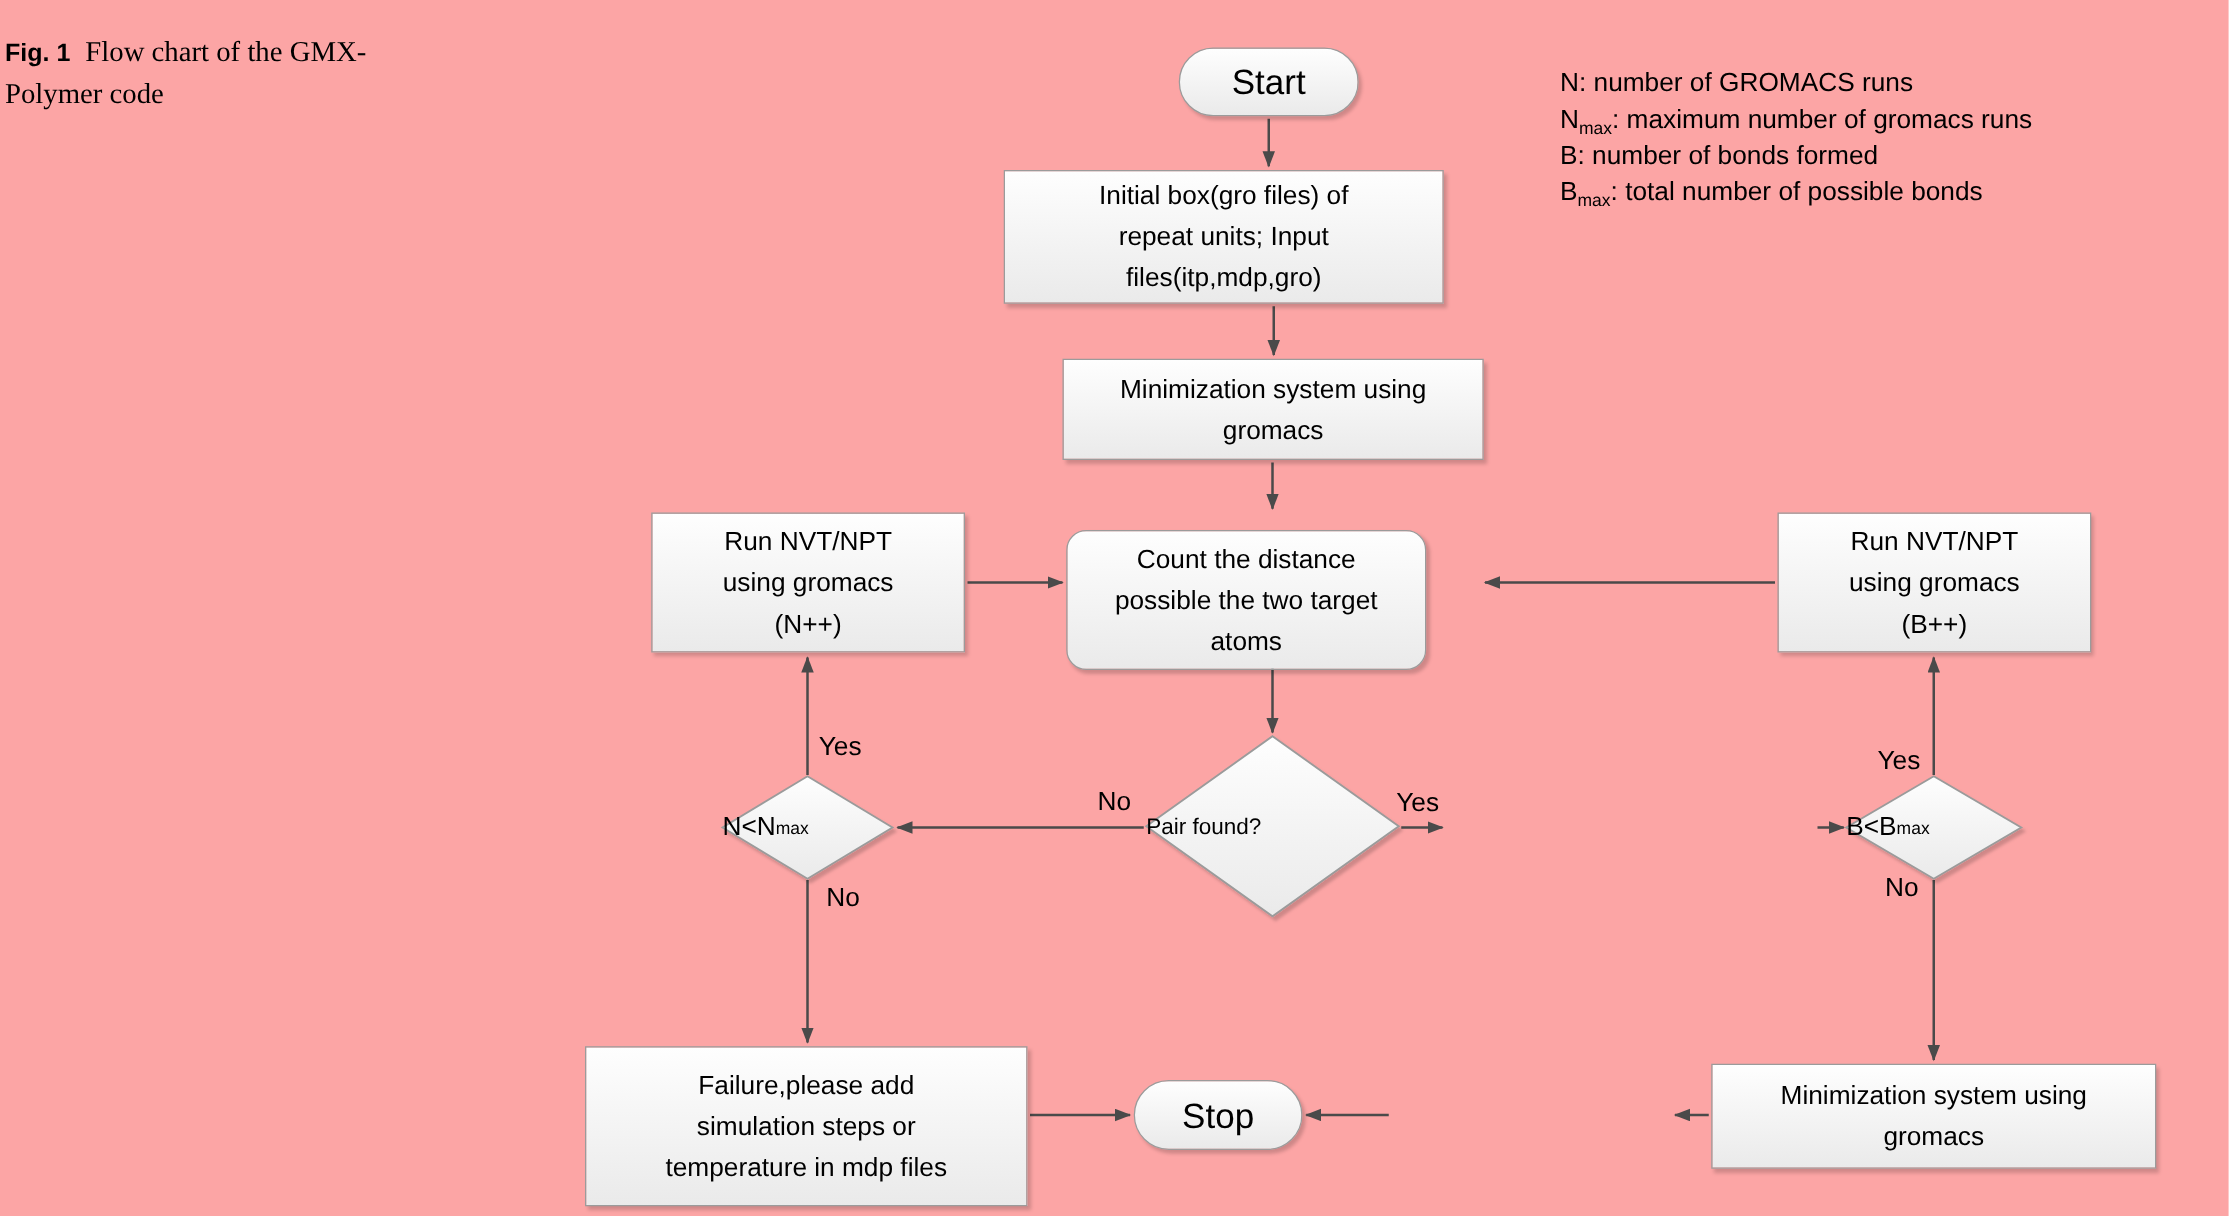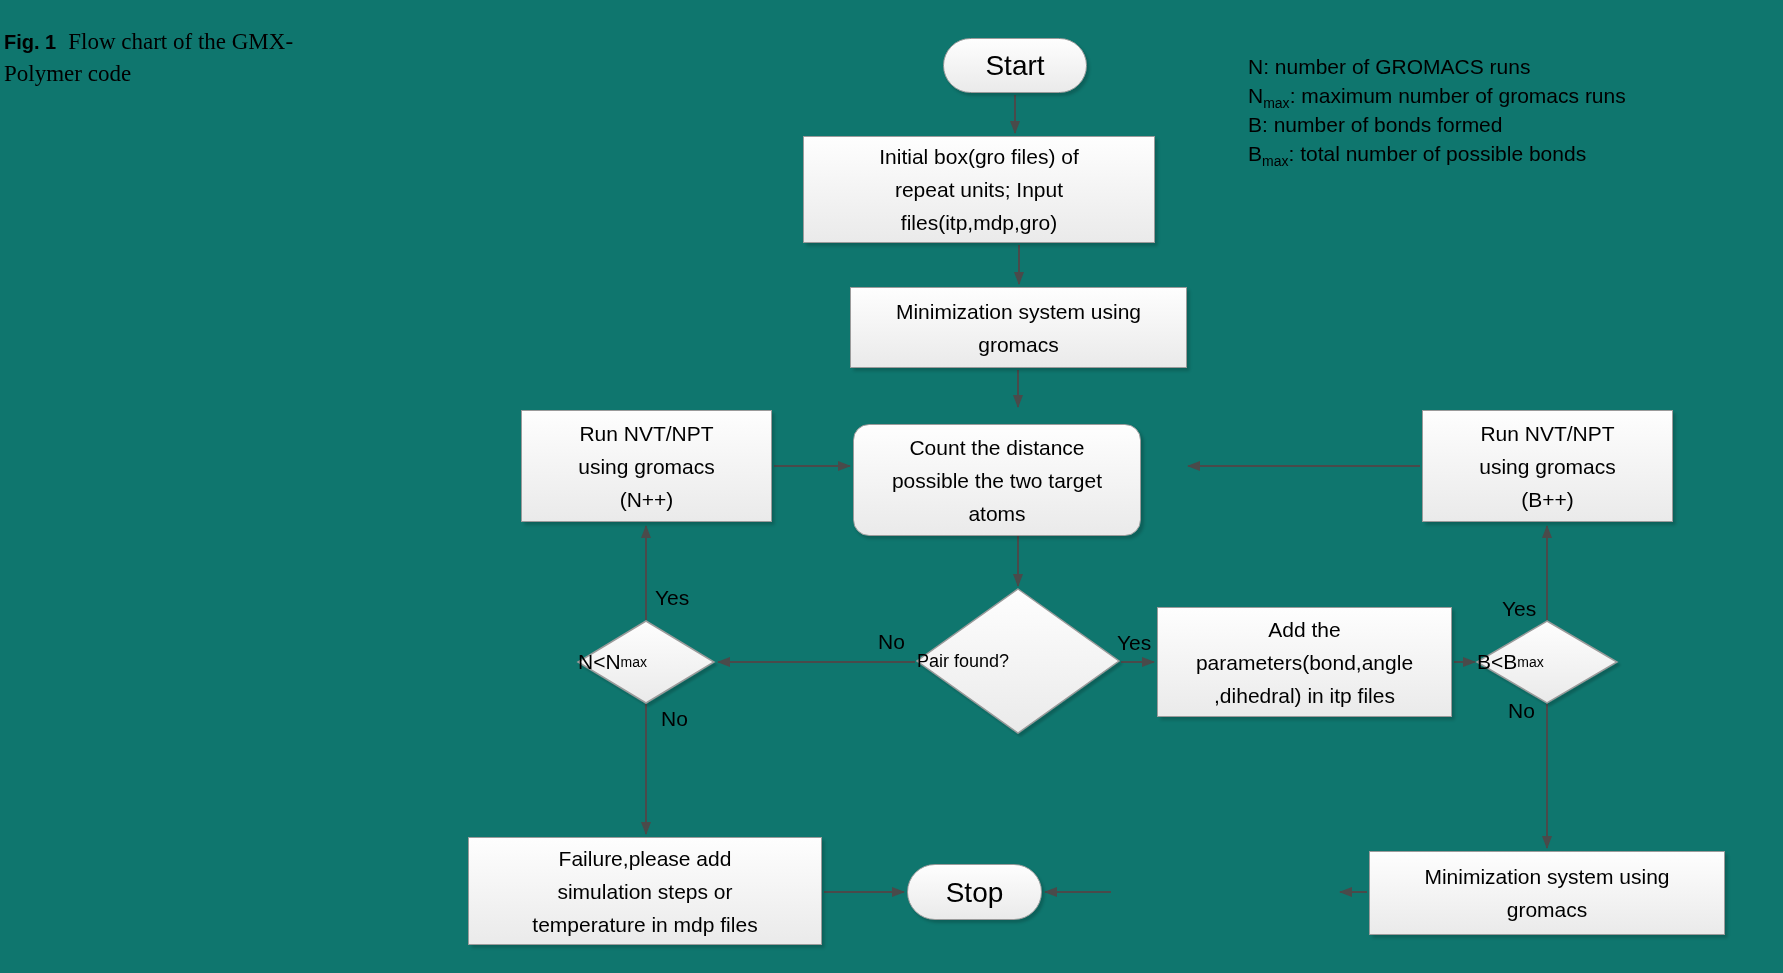--- a/index.html
+++ b/index.html
@@ -1,16 +1,16 @@
 <!DOCTYPE html>
 <html><head>
 <meta charset="utf-8">
 <style>
   html,body{margin:0;padding:0;background:#ffffff;}
-  .canvas{position:relative;width:1783px;height:973px;background:#0f766e;
+  .canvas{position:relative;width:1783px;height:973px;background:#fca5a5;
           font-family:"Liberation Sans",sans-serif;color:#000;overflow:hidden;}
 
   .caption{position:absolute;left:4px;top:26px;width:356px;
            font-family:"Liberation Serif",serif;font-size:23px;line-height:31px;}
   .cap-label{font-family:"Liberation Sans",sans-serif;font-weight:bold;font-size:20px;
              margin-right:12px;}
 
   .legend{position:absolute;left:1213px;top:52px;font-size:21px;line-height:29px;margin-left:35px;}
   .legend sub,.dlabel sub{font-size:14px;line-height:0;}
 
@@ -110,27 +110,22 @@
     <div>using gromacs</div>
     <div>(N++)</div>
   </div>
 
   <div class="node" style="left:1422px;top:410px;width:251px;height:112px;">
     <div>Run NVT/NPT</div>
     <div>using gromacs</div>
     <div>(B++)</div>
   </div>
 
-  <div class="node" style="left:1157px;top:607px;width:295px;height:110px;">
-    <div>Add the</div>
-    <div>parameters(bond,angle</div>
-    <div>,dihedral) in itp files</div>
-  </div>
 
-  <div class="node" style="left:468px;top:837px;width:354px;height:108px;">
+  <div class="node" style="left:468px;top:837px;width:354px;height:128px;">
     <div>Failure,please add</div>
     <div>simulation steps or</div>
     <div>temperature in mdp files</div>
   </div>
 
   <div class="node oval" style="left:907px;top:864px;width:135px;height:56px;">
     <div>Stop</div>
   </div>
 
 

